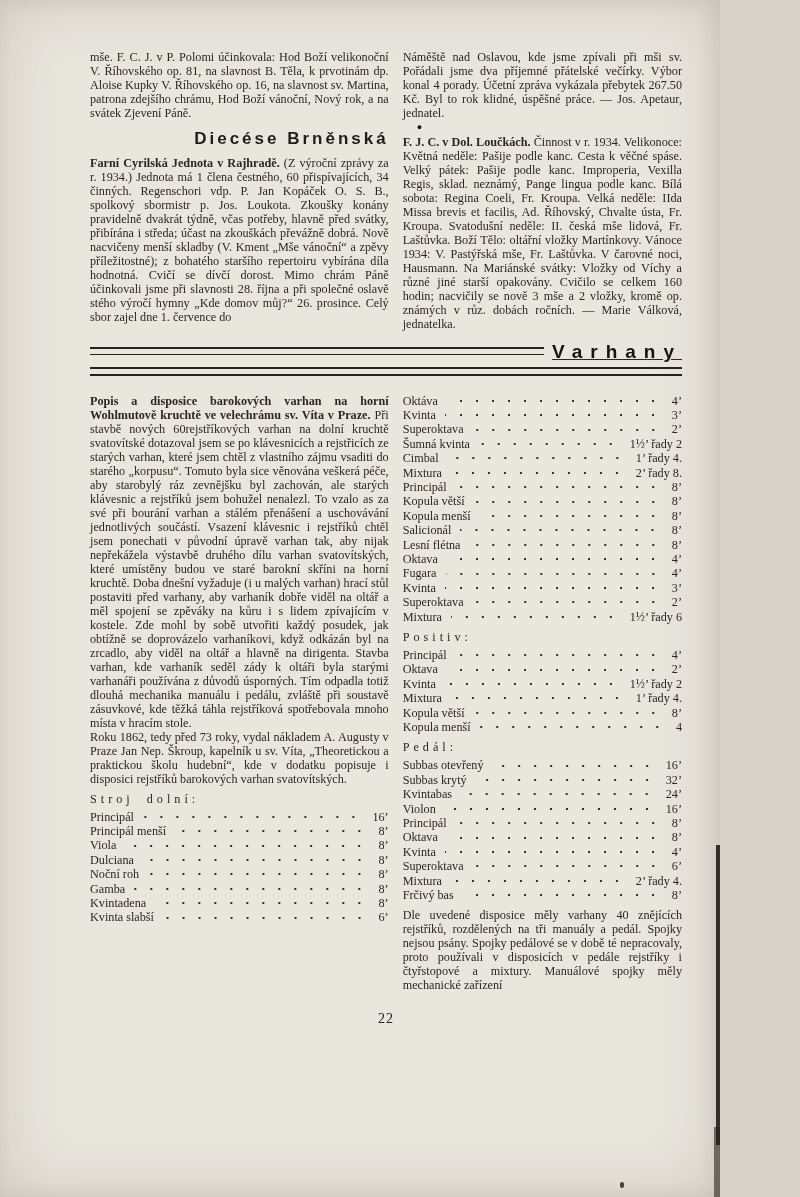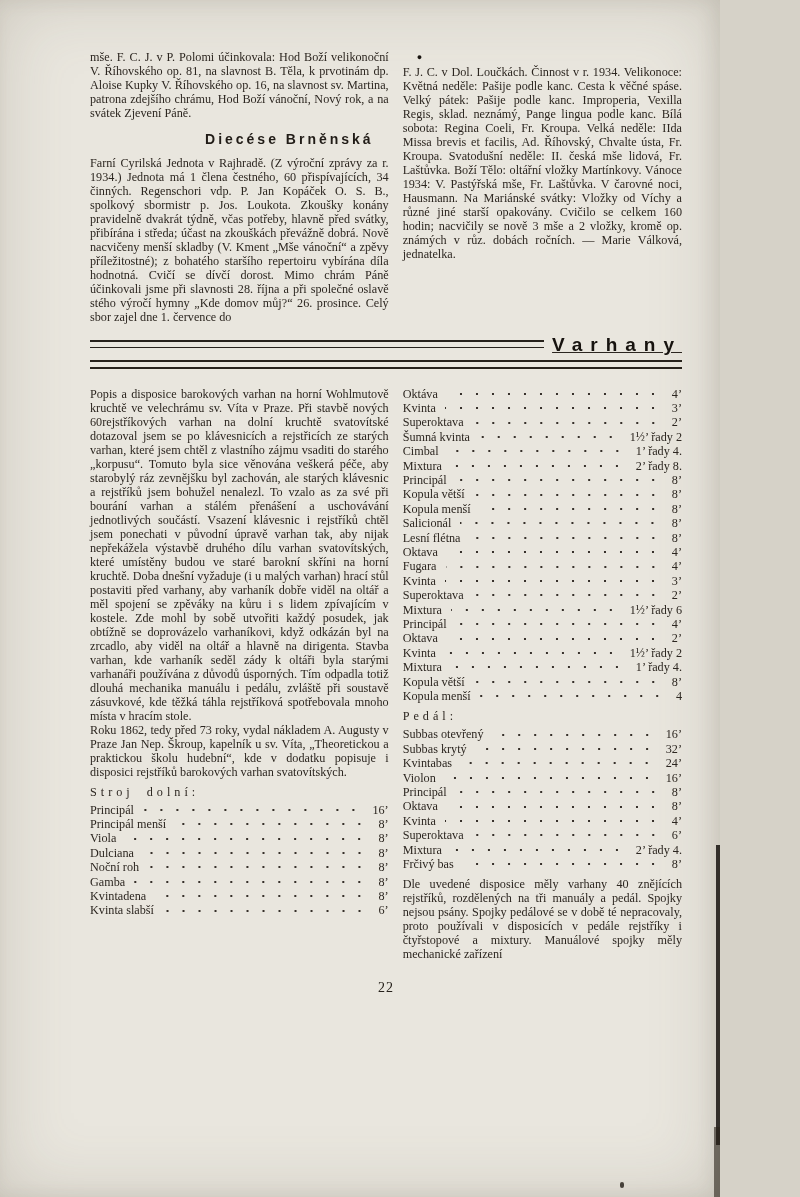--- a/index.html
+++ b/index.html
@@ -10,25 +10,25 @@
     box-shadow:inset 0 0 70px rgba(110,100,82,.22), inset -6px 0 18px rgba(90,80,65,.12);
     padding:50px 38px 0 90px;
     font-family:"Liberation Serif", serif;
     color:#2c2620;
     font-size:12.2px;line-height:14px;
   }
   .cols{display:flex;gap:14px;}
   .col-l{width:340px;}
   .col-r{width:318px;}
   p{margin:0;text-align:justify;}
-  .lead{font-weight:normal;}
+  .lead{font-weight:bold;}
   .col-heading{
     font-family:"Liberation Sans", sans-serif;font-weight:700;
-    font-size:14px;line-height:20px;letter-spacing:3px;
-    text-align:right;margin:9px 15px 7px;color:#211c17;
+    font-size:17px;line-height:20px;letter-spacing:3px;
+    text-align:right;margin:9px 0 7px;color:#211c17;
   }
   .par-bullet{font-size:9px;line-height:9px;margin:3px 0 3px 14px;color:#17130f;}
   
   .vdivider{margin:11px 0 18px;text-decoration:underline;}
   .vd-top{display:flex;align-items:center;}
   .vd-toplines{flex:1;display:flex;flex-direction:column;gap:5px;padding-bottom:2px;}
   .vd-line{height:2px;background:#26211b;}
   .vd-line.thin{height:1.5px;}
   .vd-word{
     font-family:"Liberation Sans", sans-serif;font-weight:700;
@@ -61,20 +61,21 @@
 
 <div class="page">
 
   <div class="cols">
     <div class="col-l">
       <p>mše. F. C. J. v P. Polomi účinkovala: Hod Boží velikonoční V. Říhovského op. 81, na slavnost B. Těla, k prvotinám dp. Aloise Kupky V. Říhovského op. 16, na slavnost sv. Martina, patrona zdejšího chrámu, Hod Boží vánoční, Nový rok, a na svátek Zjevení Páně.</p>
       <div class="col-heading">Diecése Brněnská</div>
       <p><span class="lead">Farní Cyrilská Jednota v Rajhradě.</span><span> (Z výroční zprávy za r. 1934.) Jednota má 1 člena čestného, 60 přispívajících, 34 činných. Regenschori vdp. P. Jan Kopáček O. S. B., spolkový sbormistr p. Jos. Loukota. Zkoušky konány pravidelně dvakrát týdně, včas potřeby, hlavně před svátky, přibírána i středa; účast na zkouškách převážně dobrá. Nově nacvičeny menší skladby (V. Kment „Mše vánoční“ a zpěvy příležitostné); z bohatého staršího repertoiru vybírána díla hodnotná. Cvičí se dívčí dorost. Mimo chrám Páně účinkovali jsme při slavnosti 28. října a při společné oslavě stého výročí hymny „Kde domov můj?“ 26. prosince. Celý sbor zajel dne 1. července do</span></p>
     </div>
     <div class="col-r">
+      <p>Náměště nad Oslavou, kde jsme zpívali při mši sv. Pořádali jsme dva příjemné přátelské večírky. Výbor konal 4 porady. Účetní zpráva vykázala přebytek 267.50 Kč. Byl to rok klidné, úspěšné práce. — Jos. Apetaur, jednatel.</p>
       <div class="par-bullet">●</div>
       <p><span class="lead">F. J. C. v Dol. Loučkách.</span><span> Činnost v r. 1934. Velikonoce: Květná neděle: Pašije podle kanc. Cesta k věčné spáse. Velký pátek: Pašije podle kanc. Improperia, Vexilla Regis, sklad. neznámý, Pange lingua podle kanc. Bílá sobota: Regina Coeli, Fr. Kroupa. Velká neděle: IIda Missa brevis et facilis, Ad. Říhovský, Chvalte ústa, Fr. Kroupa. Svatodušní neděle: II. česká mše lidová, Fr. Laštůvka. Boží Tělo: oltářní vložky Martínkovy. Vánoce 1934: V. Pastýřská mše, Fr. Laštůvka. V čarovné noci, Hausmann. Na Mariánské svátky: Vložky od Víchy a různé jiné starší opakovány. Cvičilo se celkem 160 hodin; nacvičily se nově 3 mše a 2 vložky, kromě op. známých v růz. dobách ročních. — Marie Válková, jednatelka.</span></p>
     </div>
   </div>
 
   <div class="vdivider">
     <div class="vd-top">
       <div class="vd-toplines">
         <div class="vd-line"></div>
         <div class="vd-line thin"></div>
@@ -240,20 +241,21 @@
             <span class="stopvalue">2’</span>
           </div>
 
           <div class="stoprow">
             <span class="stopname">Mixtura</span>
             <span class="leader"></span>
             <span class="stopvalue">1½’ řady 6</span>
           </div>
         </div>
 
+      <div class="list-title">Positiv:</div>
       <div class="stoplist">
 
           <div class="stoprow">
             <span class="stopname">Principál</span>
             <span class="leader"></span>
             <span class="stopvalue">4’</span>
           </div>
 
           <div class="stoprow">
             <span class="stopname">Oktava</span>

